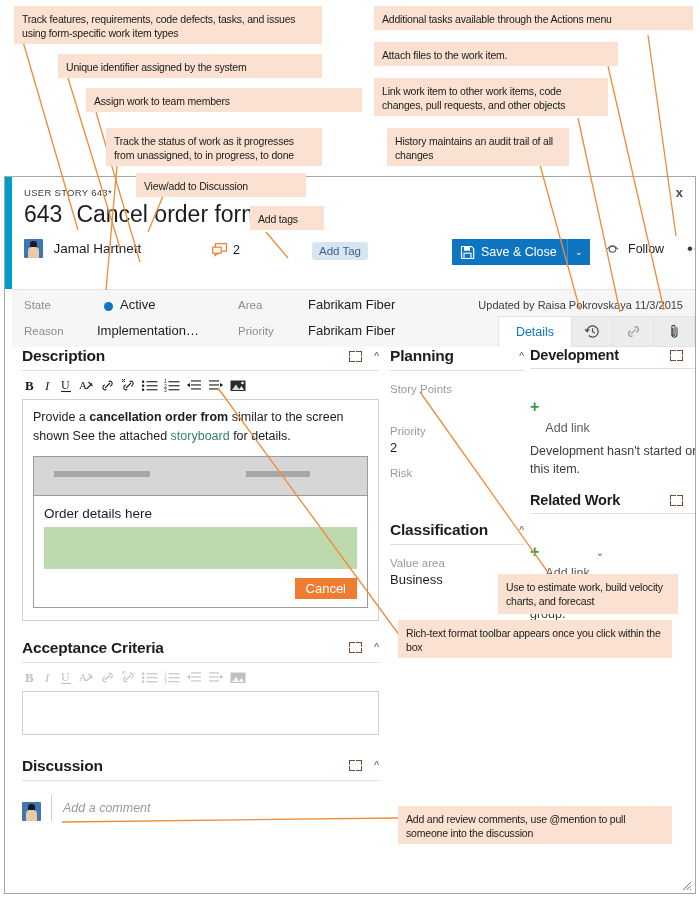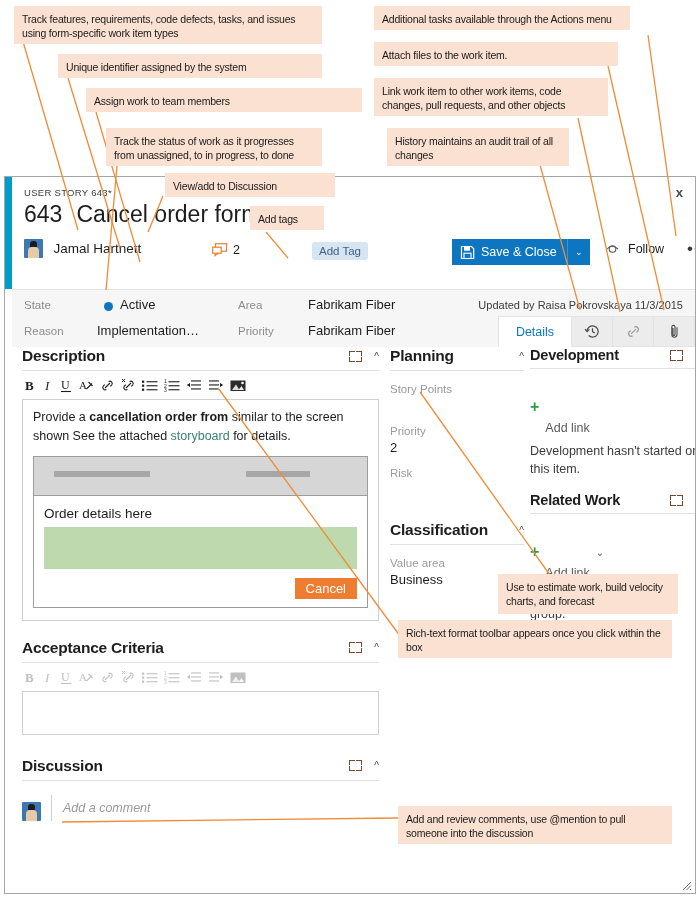--- a/index.html
+++ b/index.html
@@ -179,25 +179,25 @@
   </svg>
 
   <div class="callout" style="left:14px; top:6px; width:308px; height:38px;">Track features, requirements, code defects, tasks, and issues using form-specific work item types</div>
 
   <div class="callout" style="left:58px; top:54px; width:264px; height:24px;">Unique identifier assigned by the system</div>
 
   <div class="callout" style="left:86px; top:88px; width:276px; height:24px;">Assign work to team members</div>
 
   <div class="callout" style="left:106px; top:128px; width:216px; height:38px;">Track the status of work as it progresses from unassigned, to in progress, to done</div>
 
-  <div class="callout" style="left:165px; top:173px; width:170px; height:24px;">View/add to Discussion</div>
+  <div class="callout" style="left:136px; top:173px; width:170px; height:24px;">View/add to Discussion</div>
 
   <div class="callout" style="left:250px; top:206px; width:74px; height:24px;">Add tags</div>
 
-  <div class="callout" style="left:374px; top:6px; width:256px; height:24px;">Additional tasks available through the Actions menu</div>
+  <div class="callout" style="left:374px; top:6px; width:319px; height:24px;">Additional tasks available through the Actions menu</div>
 
   <div class="callout" style="left:374px; top:42px; width:244px; height:24px;">Attach files to the work item.</div>
 
   <div class="callout" style="left:374px; top:78px; width:234px; height:38px;">Link work item to other work items, code changes, pull requests, and other objects</div>
 
   <div class="callout" style="left:387px; top:128px; width:182px; height:38px;">History maintains an audit trail of all changes</div>
 
   <div class="callout" style="left:498px; top:574px; width:180px; height:40px;">Use to estimate work, build velocity charts, and forecast</div>
 
   <div class="callout" style="left:398px; top:620px; width:274px; height:38px;">Rich-text format toolbar appears once you click within the box</div>

